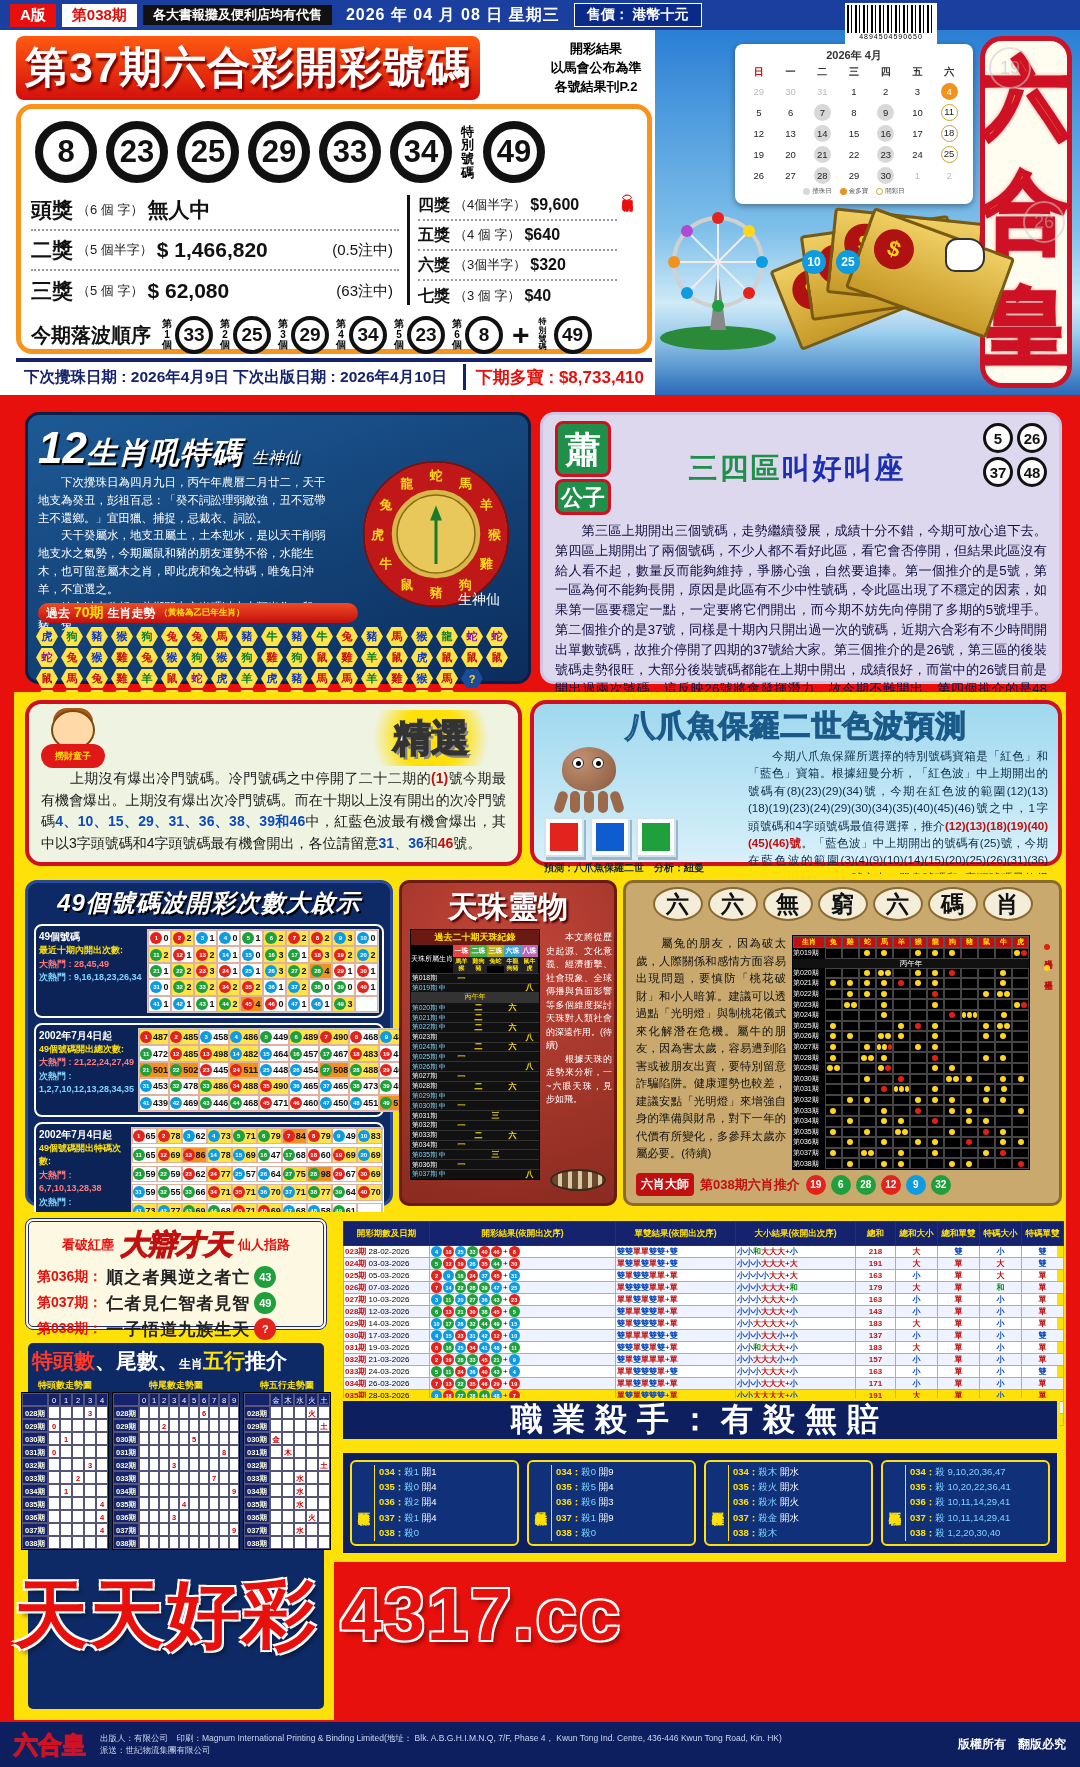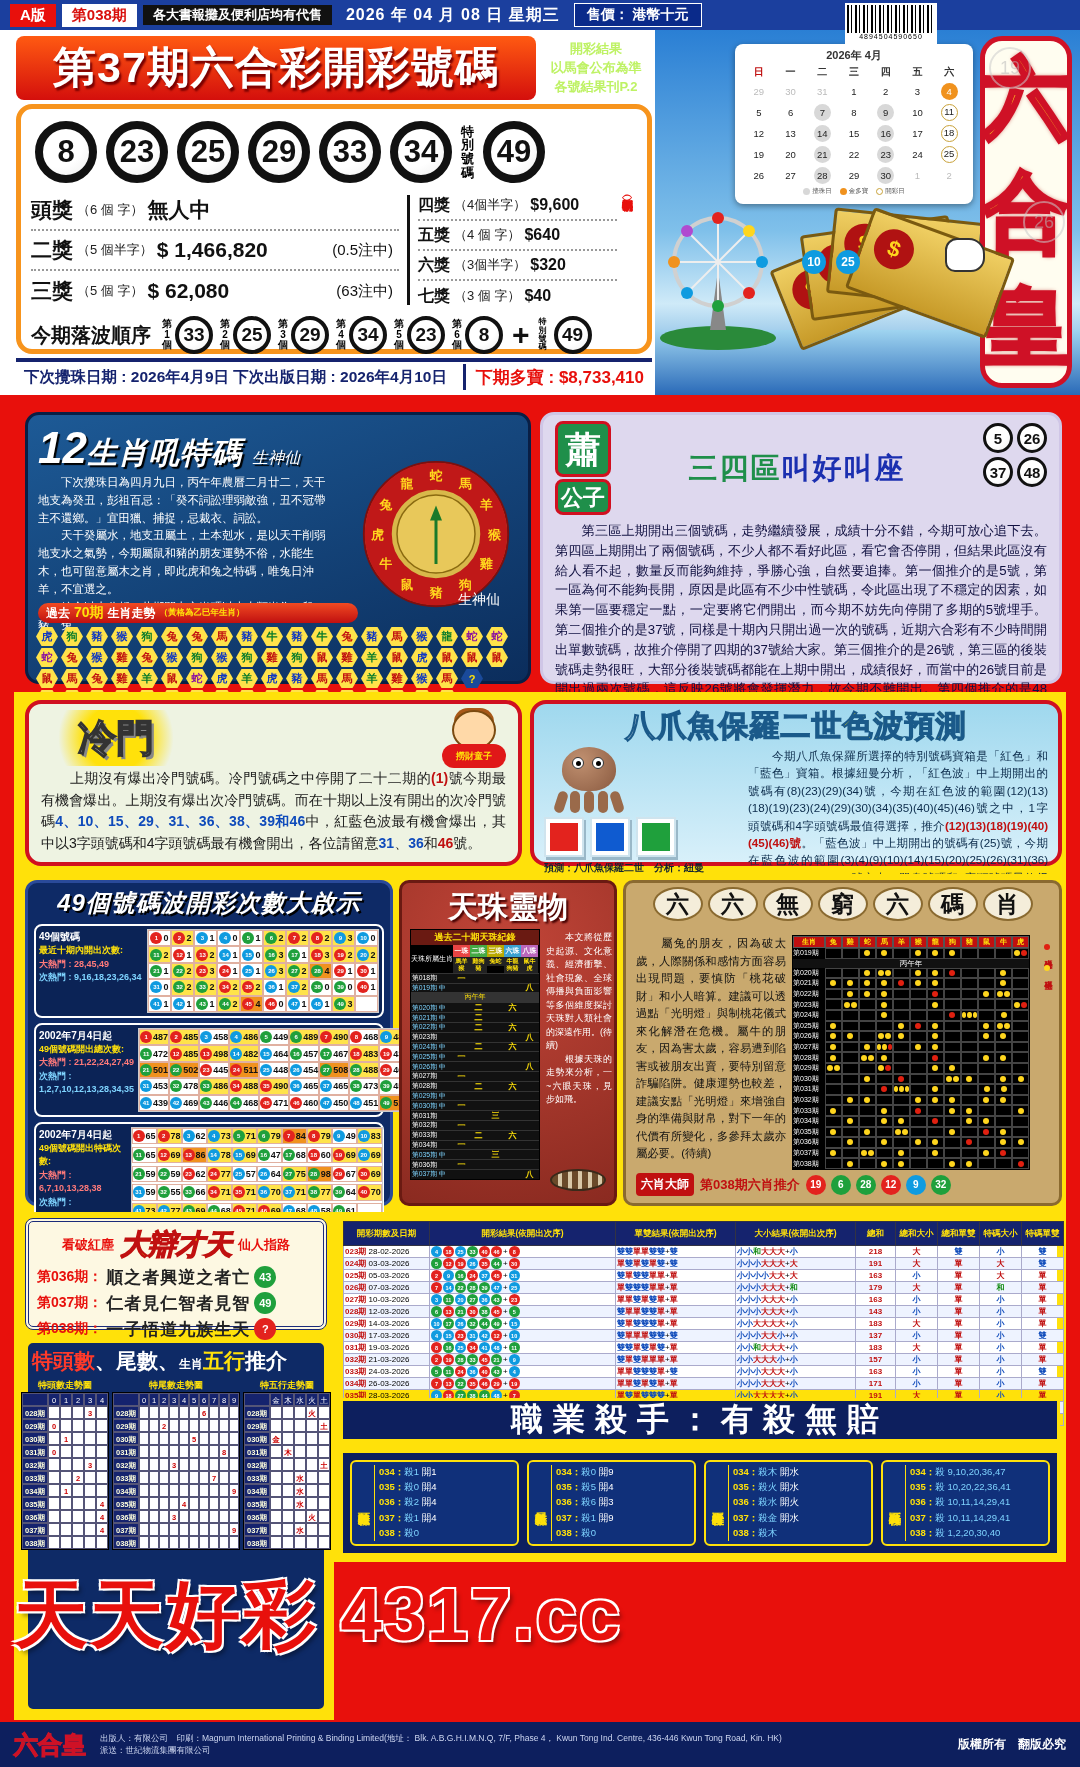--- a/index.html
+++ b/index.html
@@ -10,22 +10,22 @@
 
 .topbar{left:0;top:0;width:1080px;height:30px;background:#1b3f9e;display:flex;align-items:center;gap:6px;padding:0 10px;z-index:20}
 .tb-a{background:#e8100c;color:#fff;font-weight:bold;font-size:15px;padding:2px 10px}
 .tb-issue{background:#fff;color:#d90f0c;font-weight:bold;font-size:15px;padding:2px 10px}
 .tb-sale{background:#111;color:#fff;font-size:13px;font-weight:bold;padding:1px 10px}
 .tb-date{color:#fff;font-size:16px;font-weight:bold;letter-spacing:1px;padding:0 8px}
 .tb-price{background:#0a2a8a;border:1px solid #fff;color:#fff;font-size:14px;font-weight:bold;padding:2px 12px}
 
 .hleft{left:0;top:30px;width:655px;height:365px;background:#fff}
 .sky{left:655px;top:30px;width:425px;height:365px;background:linear-gradient(#2a7fd4 0%,#7fc0ea 55%,#cfeaf8 75%,#3f8fd0 100%)}
-.title-red{left:16px;top:36px;width:520px;height:64px;background:linear-gradient(#ff5a12,#d40f0c);border-radius:8px;display:flex;align-items:center;justify-content:center;color:#fff;font-size:43px;font-weight:900;letter-spacing:1px;text-shadow:2px 3px 2px #7a0000}
-.side-note{left:540px;top:40px;width:112px;height:58px;color:#bef264;font-weight:bold;font-size:13px;text-align:center;line-height:1.45}
+.title-red{left:16px;top:36px;width:464px;height:64px;background:linear-gradient(#ff5a12,#d40f0c);border-radius:8px;display:flex;align-items:center;justify-content:center;color:#fff;font-size:43px;font-weight:900;letter-spacing:1px;text-shadow:2px 3px 2px #7a0000}
+.side-note{left:540px;top:40px;width:112px;height:58px;color:#000000;font-weight:bold;font-size:13px;text-align:center;line-height:1.45}
 .prize-panel{left:16px;top:104px;width:636px;height:250px;background:#fff;border:5px solid #f7941d;border-radius:16px;padding:6px 10px}
 .ballrow{display:flex;align-items:center;gap:9px;height:74px;padding-left:4px}
 .ball{display:inline-flex;align-items:center;justify-content:center;border-radius:50%;font-weight:900;flex:none}
 .ring{background:radial-gradient(circle at 32% 28%,#fff 55%,#eee 100%);color:#111}
 .solid{color:#fff}
 .c-r.solid{background:#e3231e}.c-b.solid{background:#0f9be0}.c-g.solid{background:#1fa03c}
 .c-r.ring{border-color:#e3231e}.c-b.ring{border-color:#0f9be0}.c-g.ring{border-color:#1fa03c}
 .prizes{display:flex;border-top:2px solid #fff;height:120px}
 .pz-l{width:368px}
 .pz-div{width:3px;background:#111;margin:4px 8px}
@@ -658,28 +658,28 @@
           <span class="ball c-b ring" style="height: 30px; width: 30px; font-size: 15px; border: 3.9px solid;">37</span>
           <span class="ball c-b ring" style="height: 30px; width: 30px; font-size: 15px; border: 3.9px solid;">48</span>
         </div>
     </div>
     <div class="xiao-text">　　第三區上期開出三個號碼，走勢繼續發展，成績十分不錯，今期可放心追下去。第四區上期開出了兩個號碼，不少人都不看好此區，看它會否停開，但結果此區沒有給人看不起，數量反而能夠維持，爭勝心強，自然要追捧。第一個推介的是5號，第一區為何不能夠長開，原因是此區有不少中性號碼，令此區出現了不穩定的因素，如果第一區要穩定一點，一定要將它們開出，而今期不妨先向停開了多期的5號埋手。第二個推介的是37號，同樣是十期內只開出過一次的號碼，近期六合彩有不少時間開出單數號碼，故推介停開了四期的37號給大家。第三個推介的是26號，第三區的後裝號碼走勢很旺，大部分後裝號碼都能在上期中開出，成績很好，而當中的26號目前是開出過兩次號碼，這反映26號將會發揮潛力，故今期不難開出。第四個推介的是48號，它在十期中只開過一次，次數不足，這會影響第五區的發揮，故今期48號要加把勁，爭取多開一次的機會。</div>
   </div>
 
   <div class="abs band" style="left:14px;top:692px;width:1052px;height:182px"></div>
   <div class="abs cold">
     <div style="display:flex;align-items:center;justify-content:space-between">
-      <div class="burst">
-          <span class="bigword">冷門</span>
-        </div>
       <div class="mascot">
         <div class="m-hair"></div>
           <div class="m-face"></div>
         <div class="m-shirt">撈財童子</div>
       </div>
+      <div class="burst">
+          <span class="bigword">精選</span>
+        </div>
     </div>
     <div class="cold-text" id="cold-text"><span>　　上期沒有爆出冷門號碼。冷門號碼之中停開了二十二期的</span><span style="color: rgb(192, 16, 16); font-weight: bold;">(1)</span><span>號今期最有機會爆出。上期沒有爆出次冷門號碼。而在十期以上沒有開出的次冷門號碼</span><span style="color: rgb(15, 75, 187); font-weight: bold;">4、10、15、29、31、36、38、39和46</span><span>中，紅藍色波最有機會爆出，其中以3字頭號碼和4字頭號碼最有機會開出，各位請留意</span><span style="color: rgb(15, 75, 187); font-weight: bold;">31</span><span>、</span><span style="color: rgb(15, 75, 187); font-weight: bold;">36</span><span>和</span><span style="color: rgb(192, 16, 16); font-weight: bold;">46</span><span>號。</span></div>
   </div>
 
   <div class="abs octo">
     <div class="octo-title">
       <span class="w">八爪魚保羅二世</span><span class="y">色波預測</span>
     </div>
     <div style="display:flex;gap:8px">
       <div style="width:196px">

